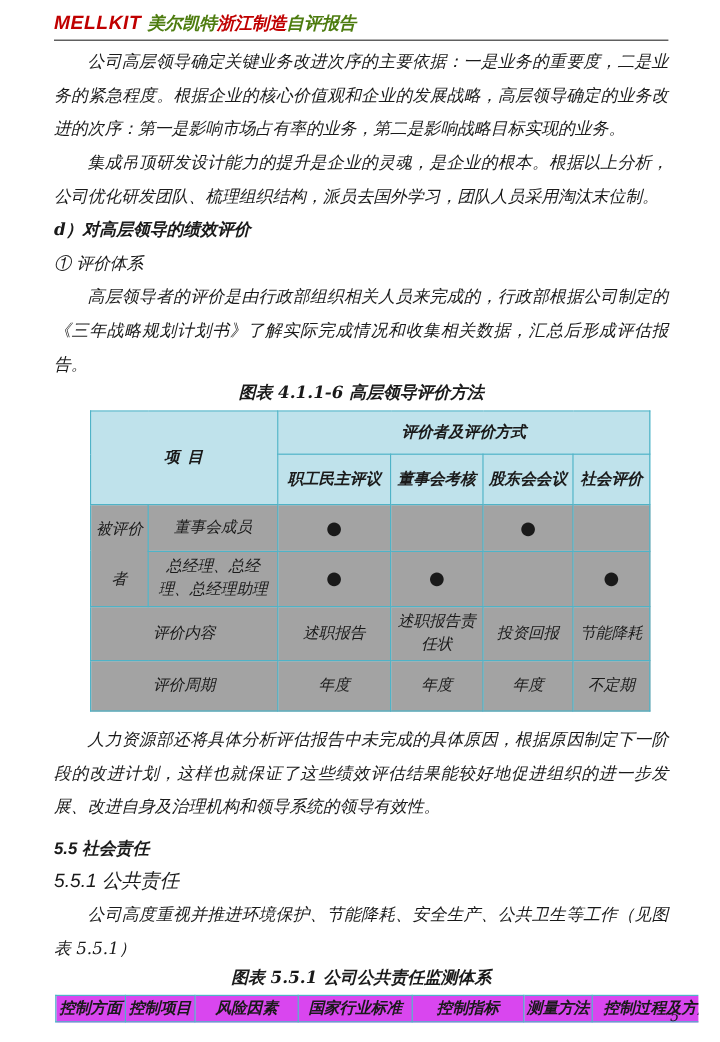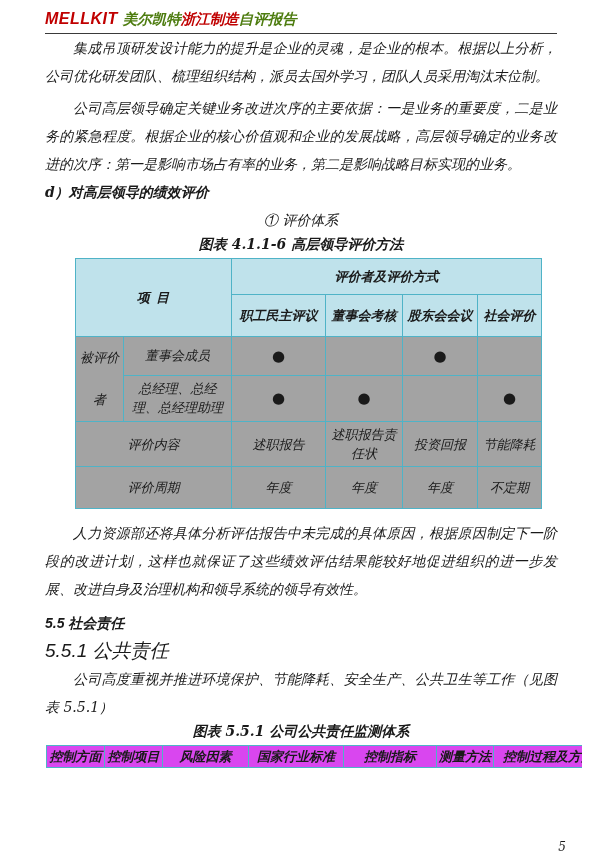--- a/index.html
+++ b/index.html
@@ -40,32 +40,32 @@
   .para {
     font-size: 14px;
     line-height: 28px;
     text-align: justify;
     text-indent: 2em;
   }
   .para.first { margin-top: 4px; }
   .heading-d {
     font-size: 14px; font-weight: bold; line-height: 28px;
   }
-  .list-item { font-size: 14px; line-height: 28px; text-align: center; }
+  .list-item { font-size: 14px; line-height: 28px; }
   .fig-caption {
     font-size: 14px; font-weight: bold; text-align: center;
     line-height: 20px; margin: 0 0 4px 0;
   }
   .sec-heading {
     font-family: "Liberation Sans", "DejaVu Sans", sans-serif;
     font-size: 14px; font-weight: bold; line-height: 28px; margin-top: 6px;
   }
   .subsec-heading {
     font-family: "Liberation Sans", "DejaVu Sans", sans-serif;
-    font-size: 19px; font-weight: normal; line-height: 28px;
+    font-size: 16px; font-weight: normal; line-height: 28px;
   }
   .spacer10 { height: 10px; }
 
   
   table { border-collapse: collapse; table-layout: fixed; }
   td {
     border: 1.5px solid #4FB3C7;
     font-size: 13px;
     text-align: center;
     vertical-align: middle;
@@ -97,24 +97,25 @@
 <div class="page">
   <div class="content">
 
     <div class="doc-header">
       <span class="brand-en">MELLKIT</span>
       <span class="hdr-navy">美尔凯特</span>
       <span class="hdr-red">浙江制造</span>
       <span class="hdr-navy">自评报告</span>
     </div>
 
+    <p class="para first">公司高层领导确定关键业务改进次序的主要依据：一是业务的重要度，二是业务的紧急程度。根据企业的核心价值观和企业的发展战略，高层领导确定的业务改进的次序：第一是影响市场占有率的业务，第二是影响战略目标实现的业务。</p>
     <p class="para">集成吊顶研发设计能力的提升是企业的灵魂，是企业的根本。根据以上分析，公司优化研发团队、梳理组织结构，派员去国外学习，团队人员采用淘汰末位制。</p>
-    <p class="para first">公司高层领导确定关键业务改进次序的主要依据：一是业务的重要度，二是业务的紧急程度。根据企业的核心价值观和企业的发展战略，高层领导确定的业务改进的次序：第一是影响市场占有率的业务，第二是影响战略目标实现的业务。</p>
     <p class="heading-d">d）对高层领导的绩效评价</p>
     <p class="list-item">① 评价体系</p>
+    <p class="para">高层领导者的评价是由行政部组织相关人员来完成的，行政部根据公司制定的《三年战略规划计划书》了解实际完成情况和收集相关数据，汇总后形成评估报告。</p>
 
     <p class="fig-caption">图表 4.1.1-6 高层领导评价方法</p>
 
     <table class="t1">
       <colgroup>
         <col style="width:48px">
           <col style="width:108px">
           <col style="width:94px">
         <col style="width:77px">
           <col style="width:75px">

